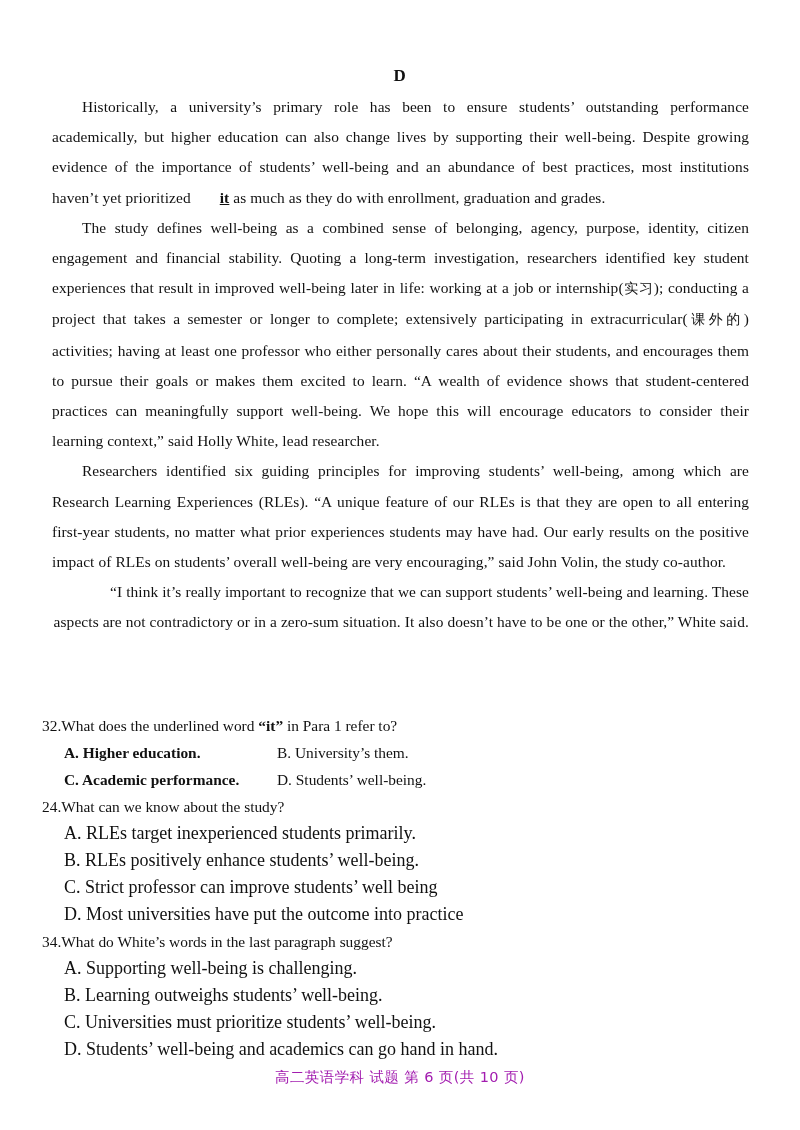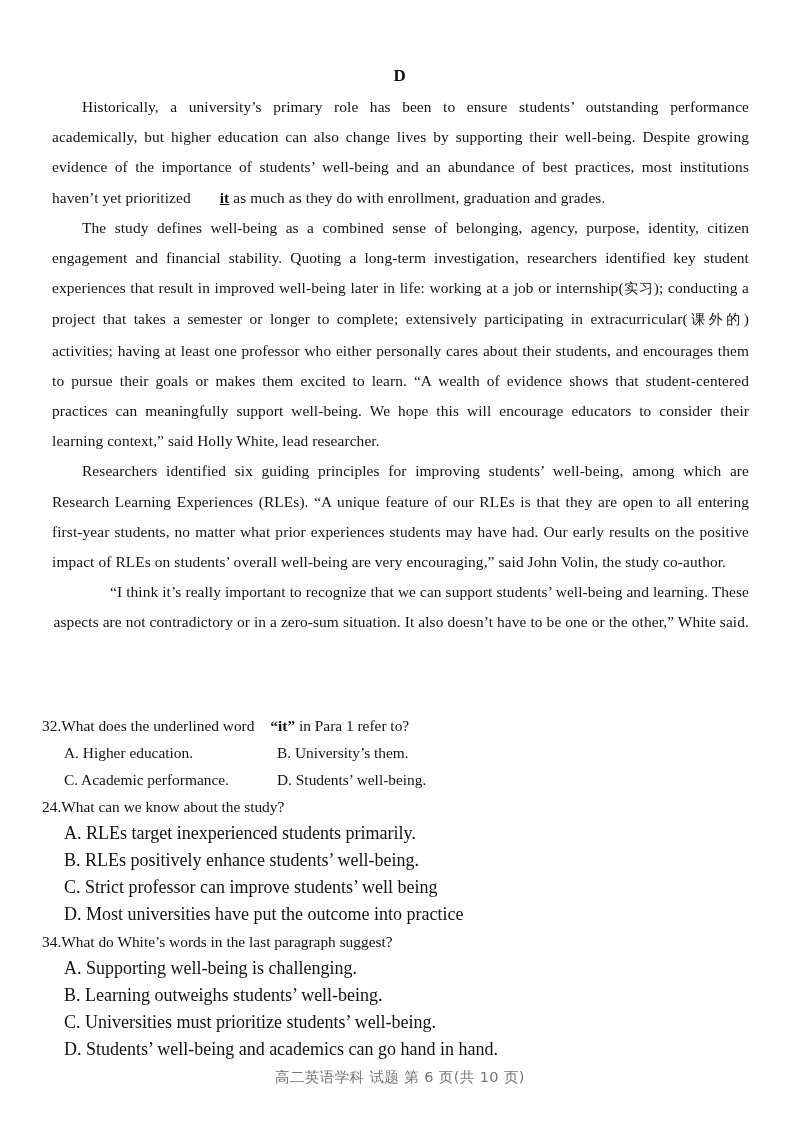--- a/index.html
+++ b/index.html
@@ -66,50 +66,50 @@
     top: 712px;
     width: 710px;
   }
   .q-stem {
     font-size: 15.4px;
     line-height: 27px;
     margin: 0;
     white-space: nowrap;
   }
   .q-stem .num { }
-  .q-stem .bold-it { font-weight: bold; margin-left: 12px; }
+  .q-stem .bold-it { font-weight: bold; }
   .opt-list {
     margin: 0;
     padding: 0;
     list-style: none;
   }
   .opt {
     font-size: 18px;
     line-height: 27px;
     padding-left: 22px;
     white-space: nowrap;
   }
   .opt-row {
     display: flex;
     font-size: 15.4px;
     line-height: 27px;
     padding-left: 22px;
   }
-  .opt-row .cell-a { width: 213px; flex: 0 0 213px; white-space: nowrap; }
+  .opt-row .cell-a { width: 213px; flex: 0 0 213px; white-space: nowrap; font-weight: bold; }
   .opt-row .cell-b { white-space: nowrap; }
   .q-block { margin-bottom: 0; }
   .footer {
     position: absolute;
     left: 0;
     top: 1068px;
     width: 800px;
     text-align: center;
     font-family: "DejaVu Sans", "Liberation Sans", sans-serif;
     font-size: 14.5px;
-    color: #737373;
+    color: #a21caf;
     letter-spacing: 0.4px;
   }
   .footer .sp { display: inline-block; width: 5px; }
 </style>
 </head>
 <body>
 
 <div class="page">
 
   <div class="section-letter">D</div>

